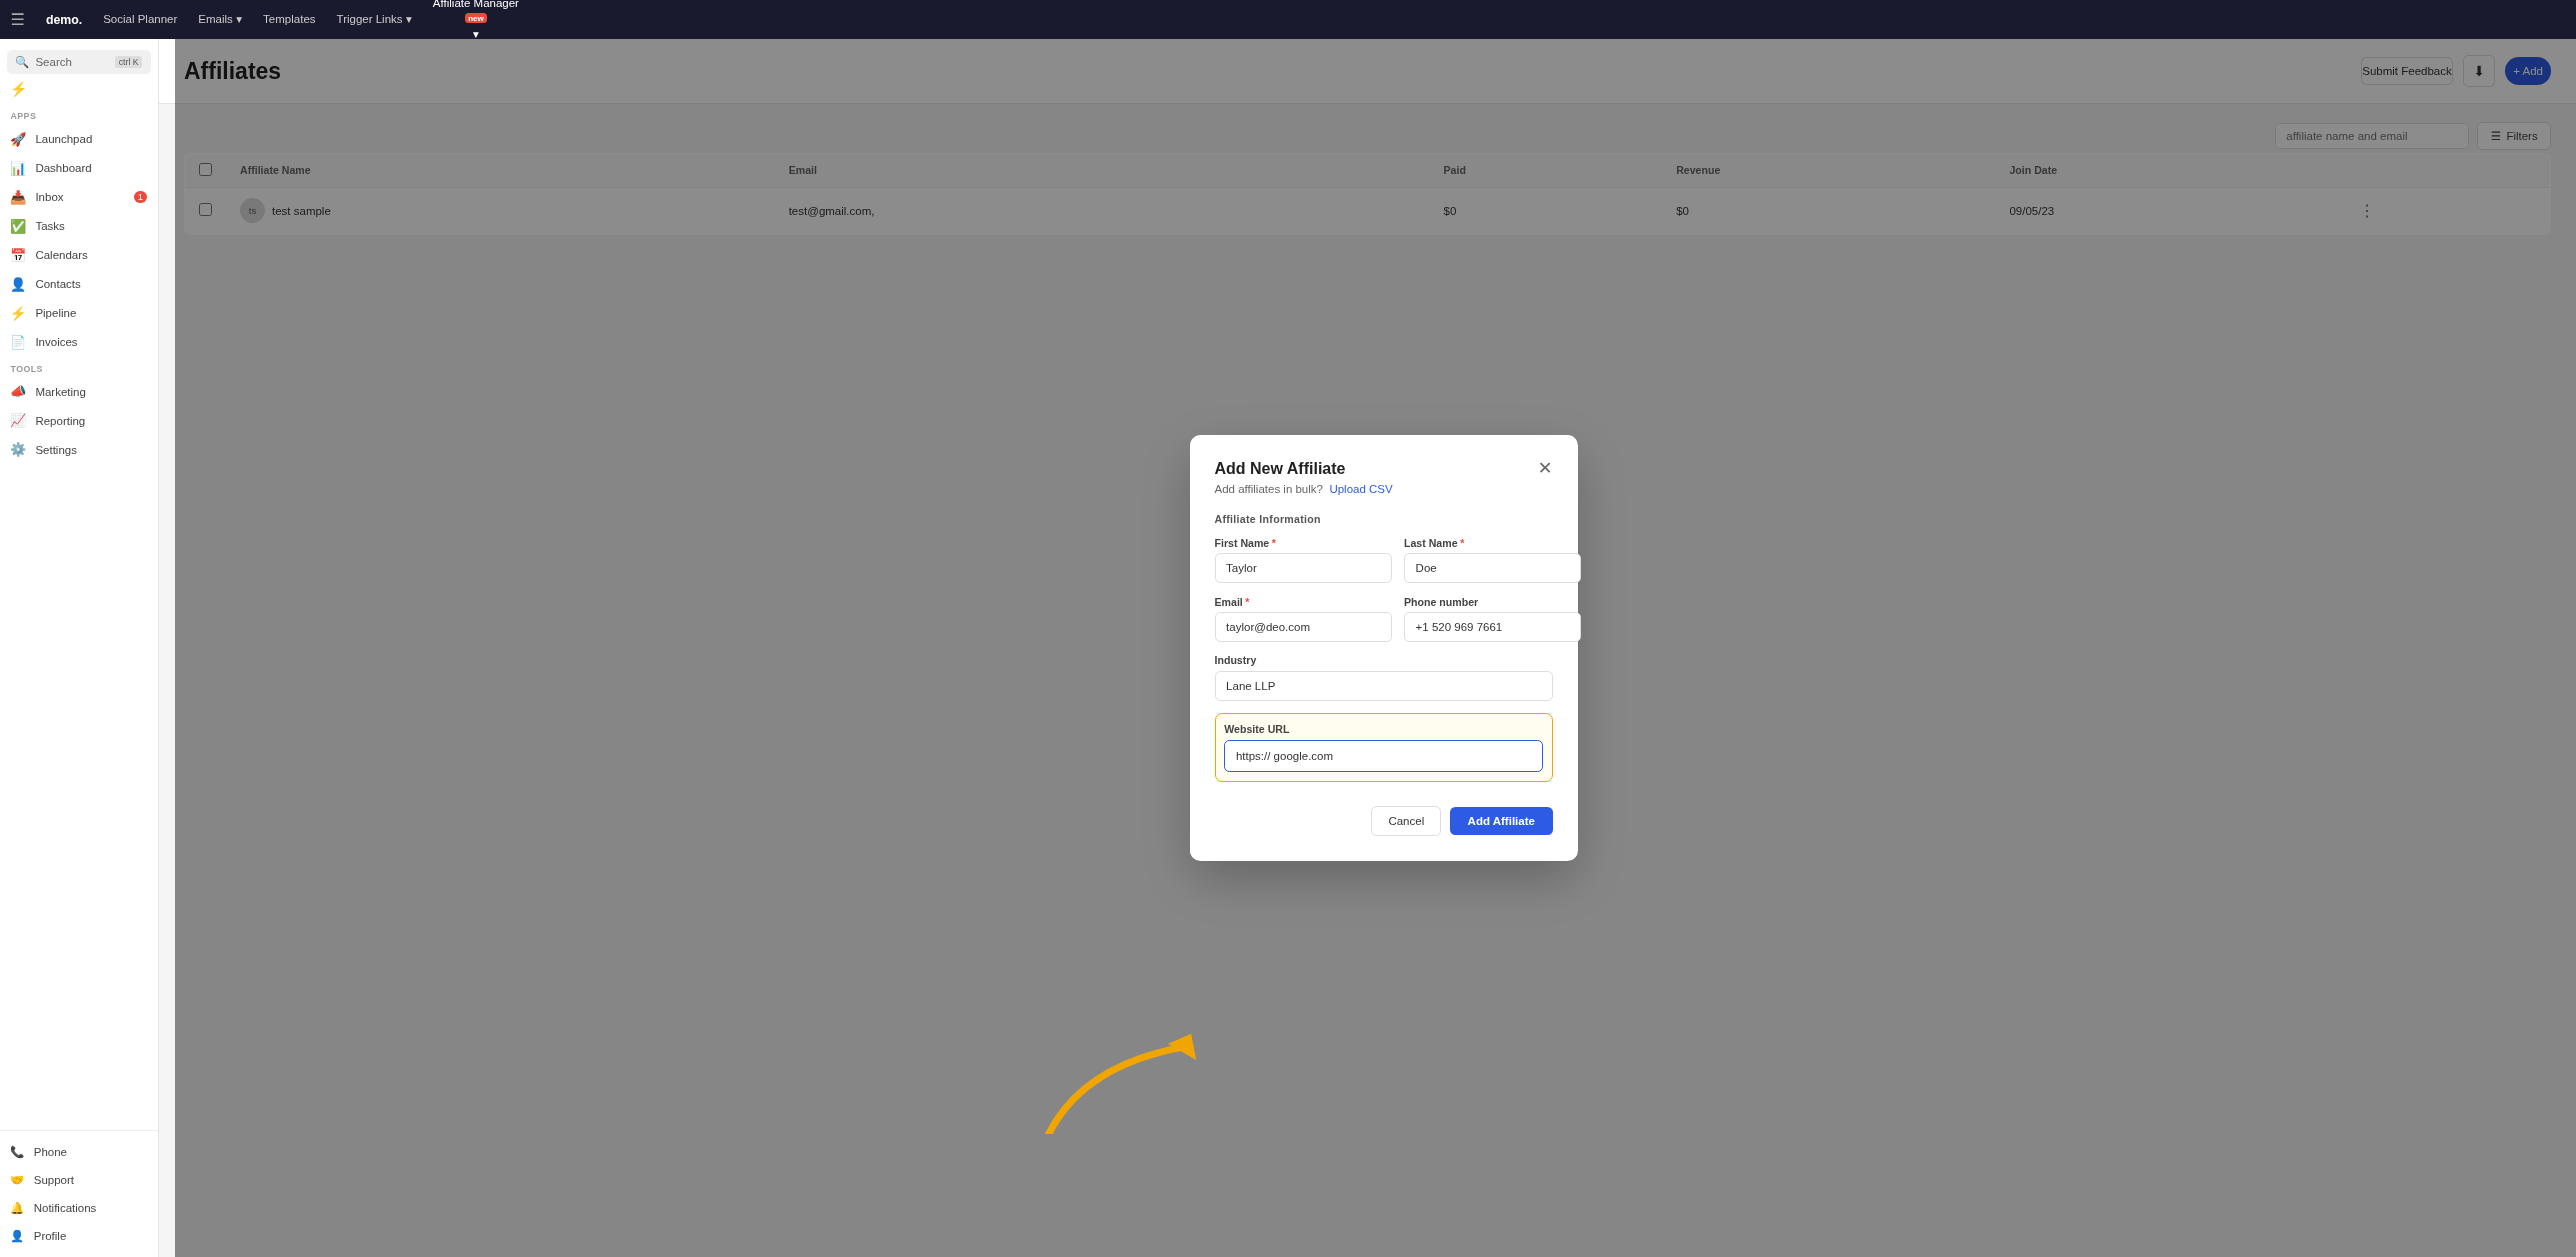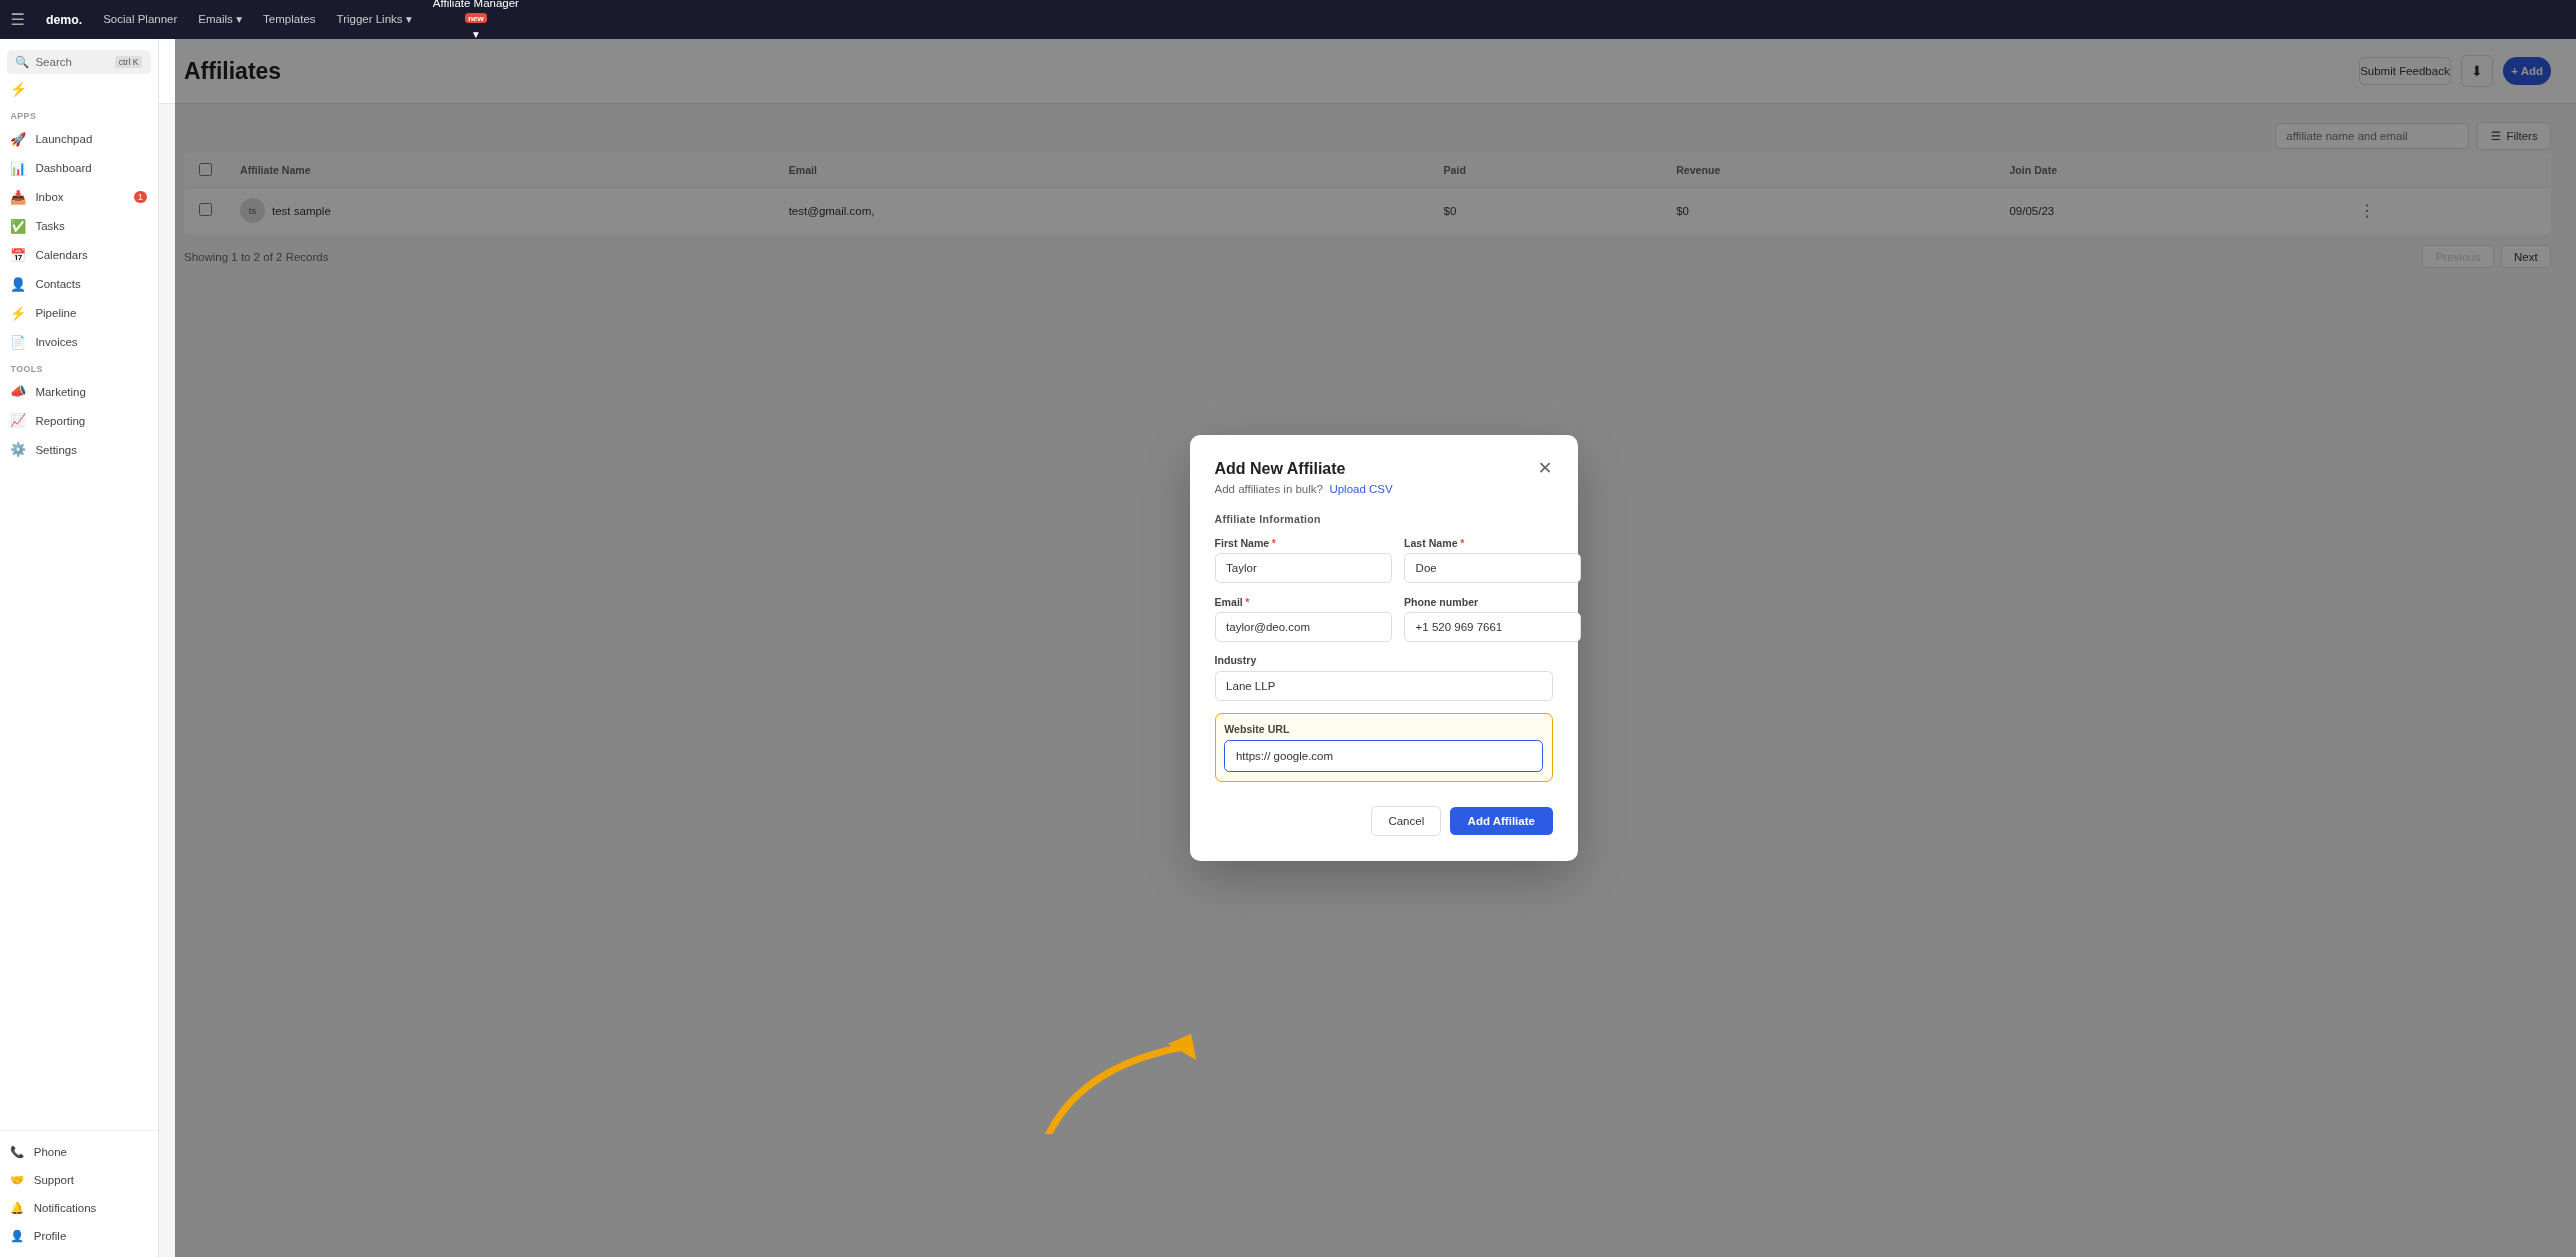--- a/index.html
+++ b/index.html
@@ -52,21 +52,21 @@
 
     
     .page-header {
       display: flex; align-items: center; justify-content: space-between;
       padding: 16px 25px; background: #fff; border-bottom: 0.9px solid #e5e5e5;
     }
     .page-title { font-size: 23px; font-weight: 700; color: #222; }
     .header-actions { display: flex; align-items: center; gap: 10.6px; }
     .btn-submit { background: #fff; border: 0.9px solid #ddd; border-radius: 5.3px; padding: 7px 0; font-size: 11.5px; cursor: pointer; color: #333; }
     .btn-download { background: #fff; border: 0.9px solid #ddd; border-radius: 5.3px; padding: 7px 8.8px; font-size: 14px; cursor: pointer; color: #333; }
-    .btn-add { background: #2d5be3; color: white; border: none; border-radius: 14px; padding: 8px 8px; font-size: 11.5px; font-weight: 700; cursor: pointer; display: flex; align-items: center; gap: 5.3px; }
+    .btn-add { background: #2d5be3; color: white; border: none; border-radius: 14px; padding: 8px 8px; font-size: 11.5px; font-weight: 400; cursor: pointer; display: flex; align-items: center; gap: 5.3px; }
 
     
     .table-container { padding: 17.6px 25px; }
     .table-toolbar { display: flex; align-items: center; justify-content: flex-end; margin-bottom: 3px; gap: 8.8px; }
     .search-input { border: 0.9px solid #ddd; border-radius: 5.3px; padding: 6.2px 10.6px; font-size: 11.5px; width: 194px; color: #999; }
     .filter-btn { display: flex; align-items: center; gap: 5.3px; border: 0.9px solid #ddd; background: #fff; border-radius: 5.3px; padding: 6.2px 12.3px; cursor: pointer; font-size: 11.5px; color: #444; }
 
     table { width: 100%; border-collapse: collapse; background: #fff; border-radius: 7px; overflow: hidden; border: 0.9px solid #eee; }
     th { text-align: left; padding: 8.8px 14px; font-size: 10.6px; font-weight: 600; color: #666; border-bottom: 0.9px solid #eee; background: #fafafa; }
     td { padding: 10.6px 14px; font-size: 11.5px; color: #333; border-bottom: 0.9px solid #f0f0f0; }
@@ -285,27 +285,20 @@
             <td>test@gmail.com,</td>
             <td></td>
             <td>$0</td>
             <td>$0</td>
             <td>09/05/23</td>
             <td><button class="more-btn">⋮</button></td>
           </tr>
         </tbody>
       </table>
 
-      <div class="table-footer">
-        <span>Showing 1 to 2 of 2 Records</span>
-        <div class="pagination-btns">
-          <button class="pg-btn disabled">Previous</button>
-          <button class="pg-btn">Next</button>
-        </div>
-      </div>
     </div>
 
     <div class="overlay">
       <div class="modal">
         <div class="modal-header">
           <span class="modal-title">Add New Affiliate</span>
           <button class="modal-close">✕</button>
         </div>
 
         <div class="modal-subtitle">

